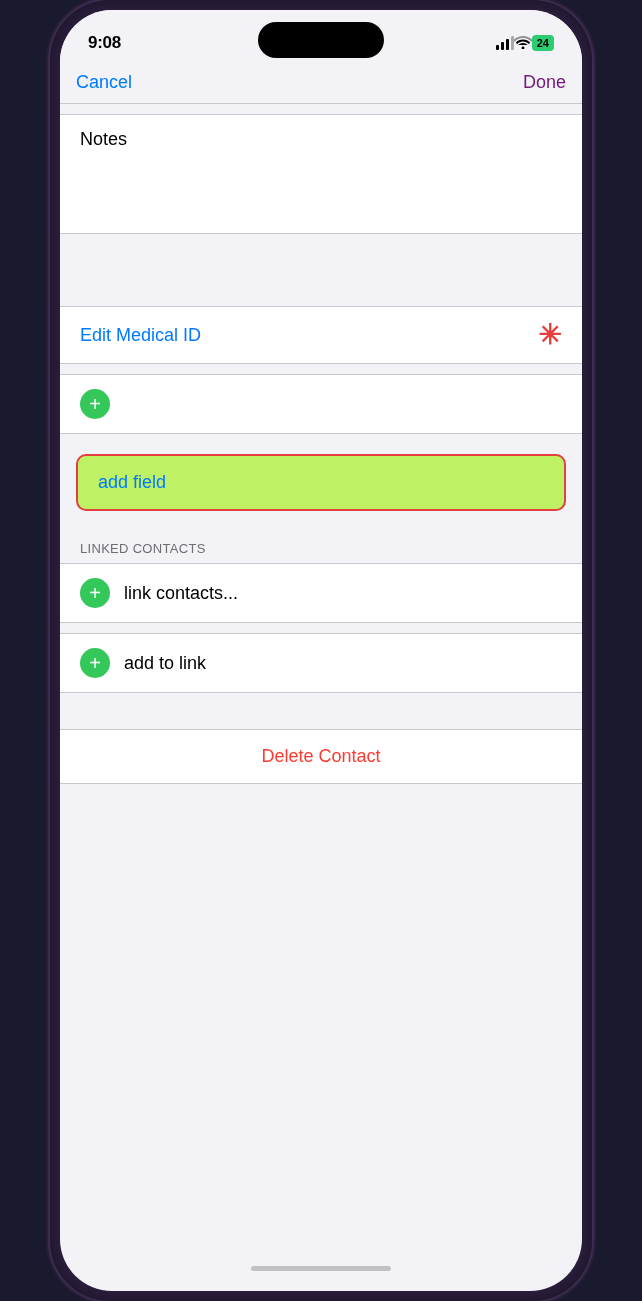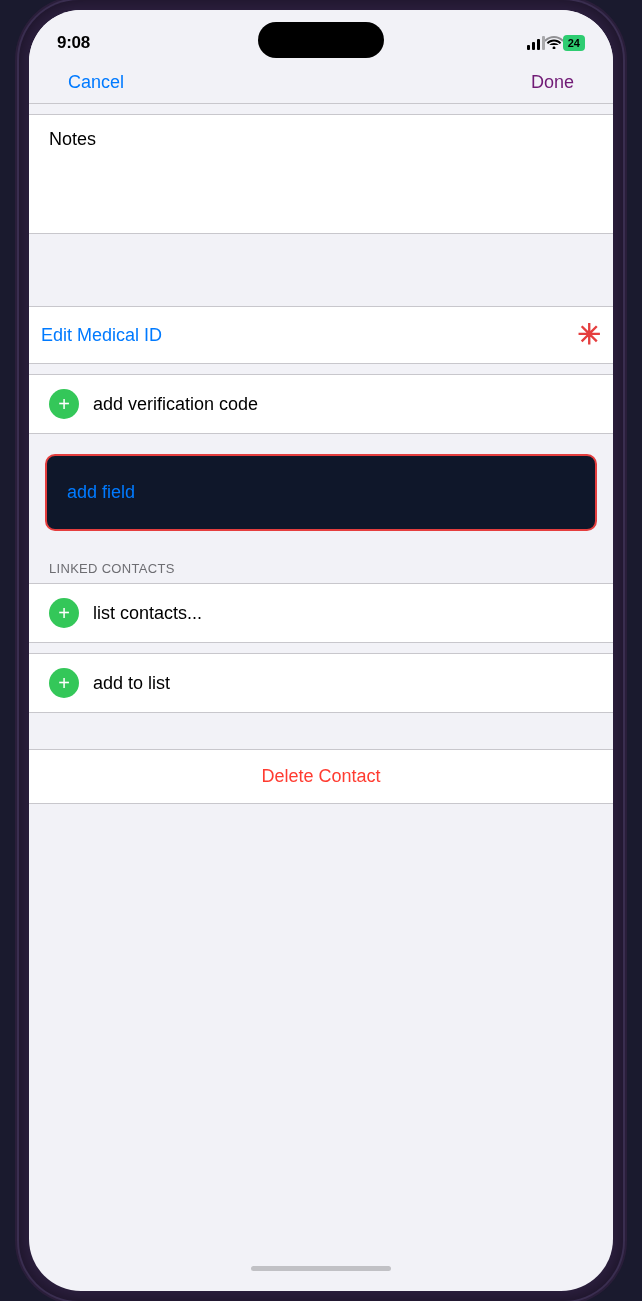--- a/index.html
+++ b/index.html
@@ -7,21 +7,21 @@
     body {
       background: #1a1a2e;
       display: flex;
       justify-content: center;
       align-items: center;
       min-height: 100vh;
       font-family: -apple-system, 'SF Pro Display', 'Helvetica Neue', sans-serif;
     }
 
     .phone-frame {
-      width: 604px;
+      width: 542px;
       height: 1301px;
       background: #2d2040;
       border-radius: 60px;
       position: relative;
       box-shadow: 0 0 0 2px #3a2e50, 0 0 0 4px #2a1e3a, inset 0 0 20px rgba(0,0,0,0.5);
       overflow: hidden;
     }
 
     
     .phone-frame::before {
@@ -120,21 +120,21 @@
       color: #000;
       font-size: 11px;
       font-weight: 700;
       padding: 2px 5px;
       border-radius: 4px;
     }
 
     
     .nav-bar {
       background: #f2f2f7;
-      padding: 8px 39px 10px;
+      padding: 8px 16px 10px;
       display: flex;
       justify-content: space-between;
       align-items: center;
       flex-shrink: 0;
       border-bottom: 0.5px solid #c8c7cc;
     }
 
     .nav-cancel {
       color: #007aff;
       font-size: 18px;
@@ -159,21 +159,21 @@
 
     .notes-label {
       font-size: 18px;
       font-weight: 400;
       color: #000;
       margin-top: 28px;
     }
 
     .edit-medical-row {
       background: #fff;
-      padding: 14px 12px;
+      padding: 14px 20px;
       display: flex;
       justify-content: space-between;
       align-items: center;
       border-top: 0.5px solid #c8c7cc;
       border-bottom: 0.5px solid #c8c7cc;
       margin-top: 36px;
     }
 
     .edit-medical-label {
       color: #007aff;
@@ -217,22 +217,22 @@
       margin-top: -1px;
     }
 
     .add-row-label {
       font-size: 18px;
       color: #000;
       font-weight: 400;
     }
 
     .add-field-row {
-      background: #0f172a;
-      padding: 26px 20px;
+      background: #bef264;
+      padding: 16px 20px;
       border: 2.5px solid #e53e3e;
       border-radius: 10px;
       margin: 10px 16px;
       display: flex;
     }
 
     .add-field-label {
       color: #007aff;
       font-size: 18px;
       font-weight: 400;
@@ -330,49 +330,48 @@
         <span class="edit-medical-label">Edit Medical ID</span>
         <span class="asterisk-icon">✳</span>
       </div>
 
       <div style="height: 10px; background: #f2f2f7;"></div>
 
       <div class="add-row">
         <div class="plus-circle">
           <span>+</span>
         </div>
-        <span class="add-row-label">add verification code</span>
       </div>
 
       <div style="height: 10px; background: #f2f2f7;"></div>
 
       <div class="add-field-row">
         <span class="add-field-label">add field</span>
       </div>
 
       <div style="height: 10px; background: #f2f2f7;"></div>
 
       <div class="section-header">
         <span class="section-header-text">LINKED CONTACTS</span>
       </div>
 
       <div class="add-row">
         <div class="plus-circle">
           <span>+</span>
         </div>
-        <span class="add-row-label">list contacts...</span>
+        <span class="add-row-label">link contacts...</span>
       </div>
 
       <div style="height: 10px; background: #f2f2f7;"></div>
 
       <div class="add-row">
         <div class="plus-circle">
           <span>+</span>
         </div>
-        <span class="add-row-label">add to list</span>
+        <span class="add-row-label">add to link</span>
       </div>
 
       <div class="delete-row">
         <span class="delete-label">Delete Contact</span>
       </div>
 
       <div style="height: 60px; background: #f2f2f7;"></div>
 
     </div>
 

